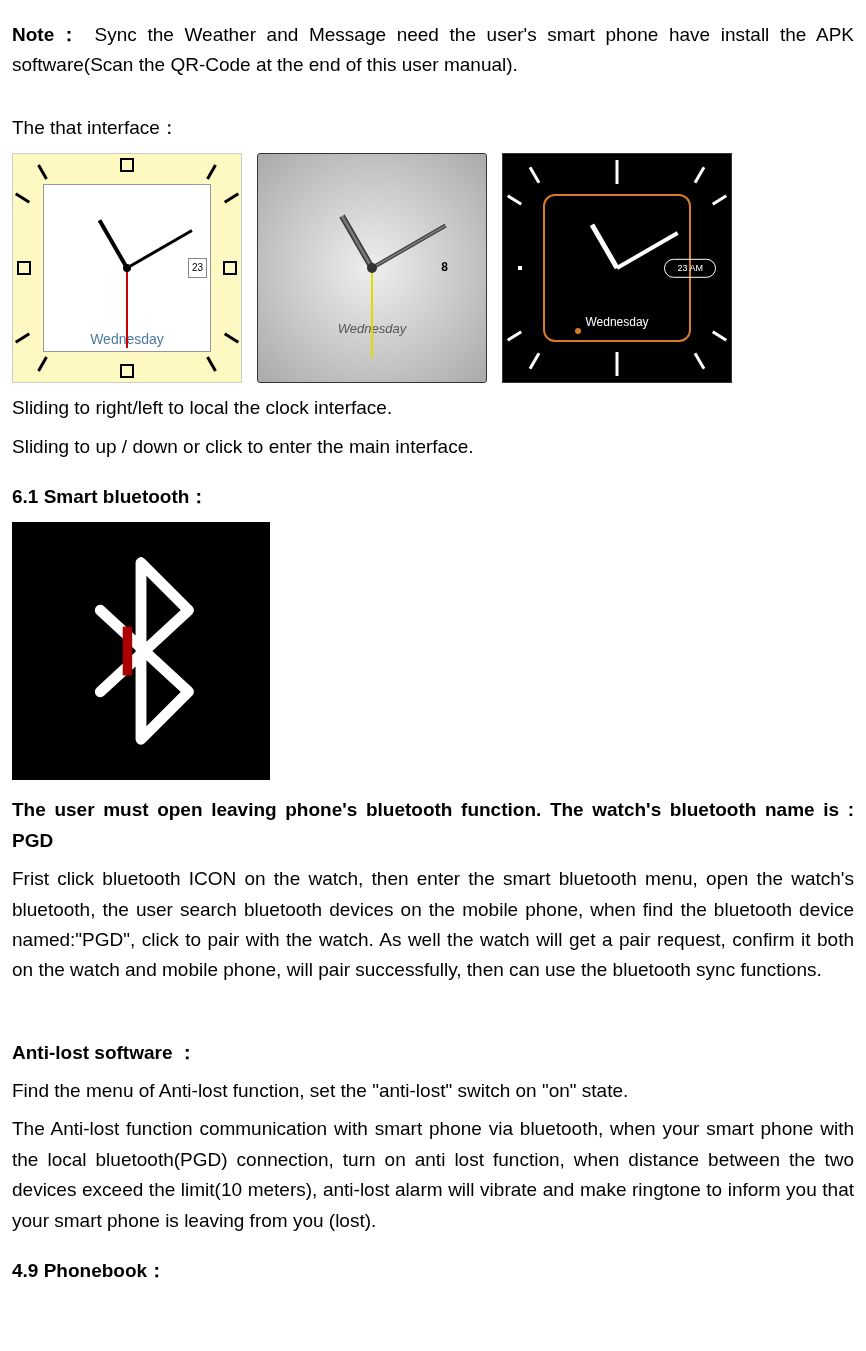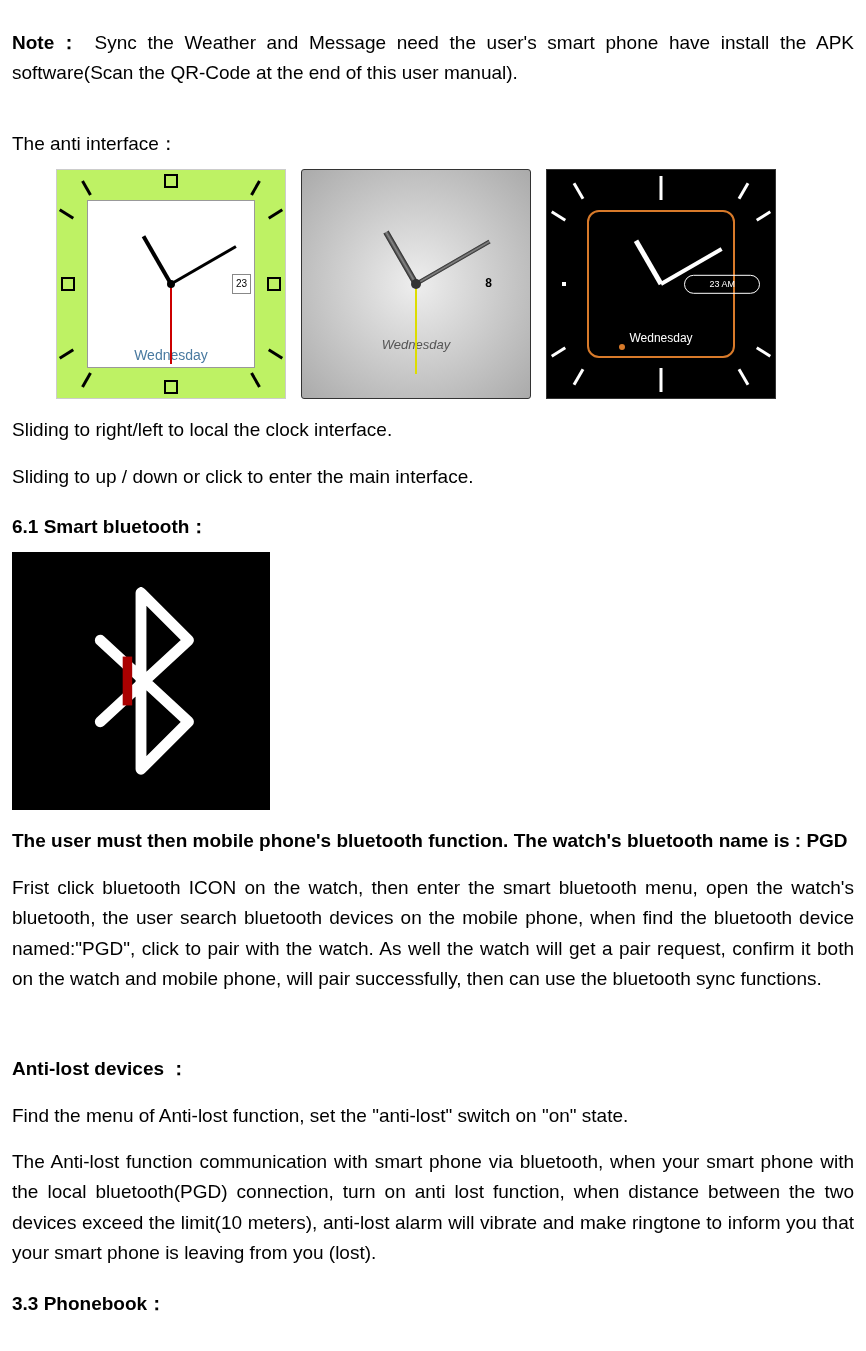--- a/index.html
+++ b/index.html
@@ -6,21 +6,21 @@
       font-family: Arial, sans-serif;
       font-size: 19px;
       line-height: 1.6;
       color: #000;
       margin: 0;
       padding: 12px;
       max-width: 866px;
       background: #fff;
     }
     p {
-      margin: 16px 0 4px 0;
+      margin: 8px 0 4px 0;
     }
     .bold {
       font-weight: bold;
     }
     .justify {
       text-align: justify;
     }
     .section-title {
       font-weight: bold;
       margin-top: 20px;
@@ -30,23 +30,22 @@
       display: flex;
       gap: 15px;
       margin: 10px 0;
     }
     .watch-face {
       width: 228px;
       height: 228px;
       position: relative;
     }
     .watch-face-1 {
-      background: #bef264;
+      background: #fef9c3;
       border: 1px solid #ccc;
-      margin-left: 44px;
     }
     .wf1-inner {
       position: absolute;
       top: 30px;
       left: 30px;
       right: 30px;
       bottom: 30px;
       background: #fff;
       border: 1px solid #999;
     }
@@ -199,21 +198,21 @@
     }
     .wf3-date {
       position: absolute;
       top: 50%;
       right: 15px;
       transform: translateY(-50%);
       color: #fff;
       font-size: 9px;
       border: 1px solid #fff;
       border-radius: 10px;
-      padding: 1px 24px;
+      padding: 1px 12px;
     }
     .wf3-hand-h {
       position: absolute;
       top: 50%;
       left: 50%;
       width: 5px;
       height: 50px;
       background: #fff;
       transform-origin: 50% 100%;
       transform: translate(-50%, -100%) rotate(-30deg);
@@ -266,21 +265,21 @@
 </head>
 <body>
 
 <p class="justify">
   <span class="bold">Note：</span>
   <span>Sync the Weather and Message need the user's smart phone have install the APK software(Scan the QR-Code at the end of this user manual).</span>
 </p>
 
 <div class="spacer"></div>
 
-<p>The anti interface：</p>
+<p>The that interface：</p>
 
 <div class="image-row">
   <div class="watch-face watch-face-1">
     <div class="wf1-tick" style="top:4px;left:50%;width:10px;height:10px;border:2px solid #000;background:transparent;transform:translateX(-50%);"></div>
     <div class="wf1-tick" style="bottom:4px;left:50%;width:10px;height:10px;border:2px solid #000;background:transparent;transform:translateX(-50%);"></div>
     <div class="wf1-tick" style="left:4px;top:50%;width:10px;height:10px;border:2px solid #000;background:transparent;transform:translateY(-50%);"></div>
     <div class="wf1-tick" style="right:4px;top:50%;width:10px;height:10px;border:2px solid #000;background:transparent;transform:translateY(-50%);"></div>
     <div class="wf1-tick" style="top:10px;left:28px;width:3px;height:16px;transform:rotate(-30deg);"></div>
     <div class="wf1-tick" style="top:10px;right:28px;width:3px;height:16px;transform:rotate(30deg);"></div>
     <div class="wf1-tick" style="bottom:10px;left:28px;width:3px;height:16px;transform:rotate(30deg);"></div>
@@ -333,23 +332,23 @@
 
 <p class="section-title">6.1 Smart bluetooth：</p>
 
 <div class="bt-image">
   <svg width="140" height="190" viewBox="0 0 100 140">
     <path d="M 50 5 L 50 135 L 85 100 L 20 40 M 50 5 L 85 40 L 20 100" stroke="#fff" stroke-width="8" fill="none" stroke-linejoin="round" stroke-linecap="round"></path>
     <path d="M 40 52 L 40 88" stroke="#a00" stroke-width="7" fill="none"></path>
   </svg>
 </div>
 
-<p class="bold justify">The user must then mobile phone's bluetooth function. The watch's bluetooth name is : PGD</p>
+<p class="bold justify">The user must open leaving phone's bluetooth function. The watch's bluetooth name is : PGD</p>
 <p class="justify">Frist click bluetooth ICON on the watch, then enter the smart bluetooth menu, open the watch's bluetooth, the user search bluetooth devices on the mobile phone, when find the bluetooth device named:"PGD", click to pair with the watch. As well the watch will get a pair request, confirm it both on the watch and mobile phone, will pair successfully, then can use the bluetooth sync functions.</p>
 
 <div class="spacer"></div>
 <div class="spacer"></div>
 
-<p class="bold">Anti-lost devices ：</p>
+<p class="bold">Anti-lost software ：</p>
 <p>Find the menu of Anti-lost function, set the "anti-lost" switch on "on" state.</p>
 <p class="justify">The Anti-lost function communication with smart phone via bluetooth, when your smart phone with the local bluetooth(PGD) connection, turn on anti lost function, when distance between the two devices exceed the limit(10 meters), anti-lost alarm will vibrate and make ringtone to inform you that your smart phone is leaving from you (lost).</p>
 
-<p class="section-title">3.3 Phonebook：</p>
+<p class="section-title">4.9 Phonebook：</p>
 
 </body></html>

